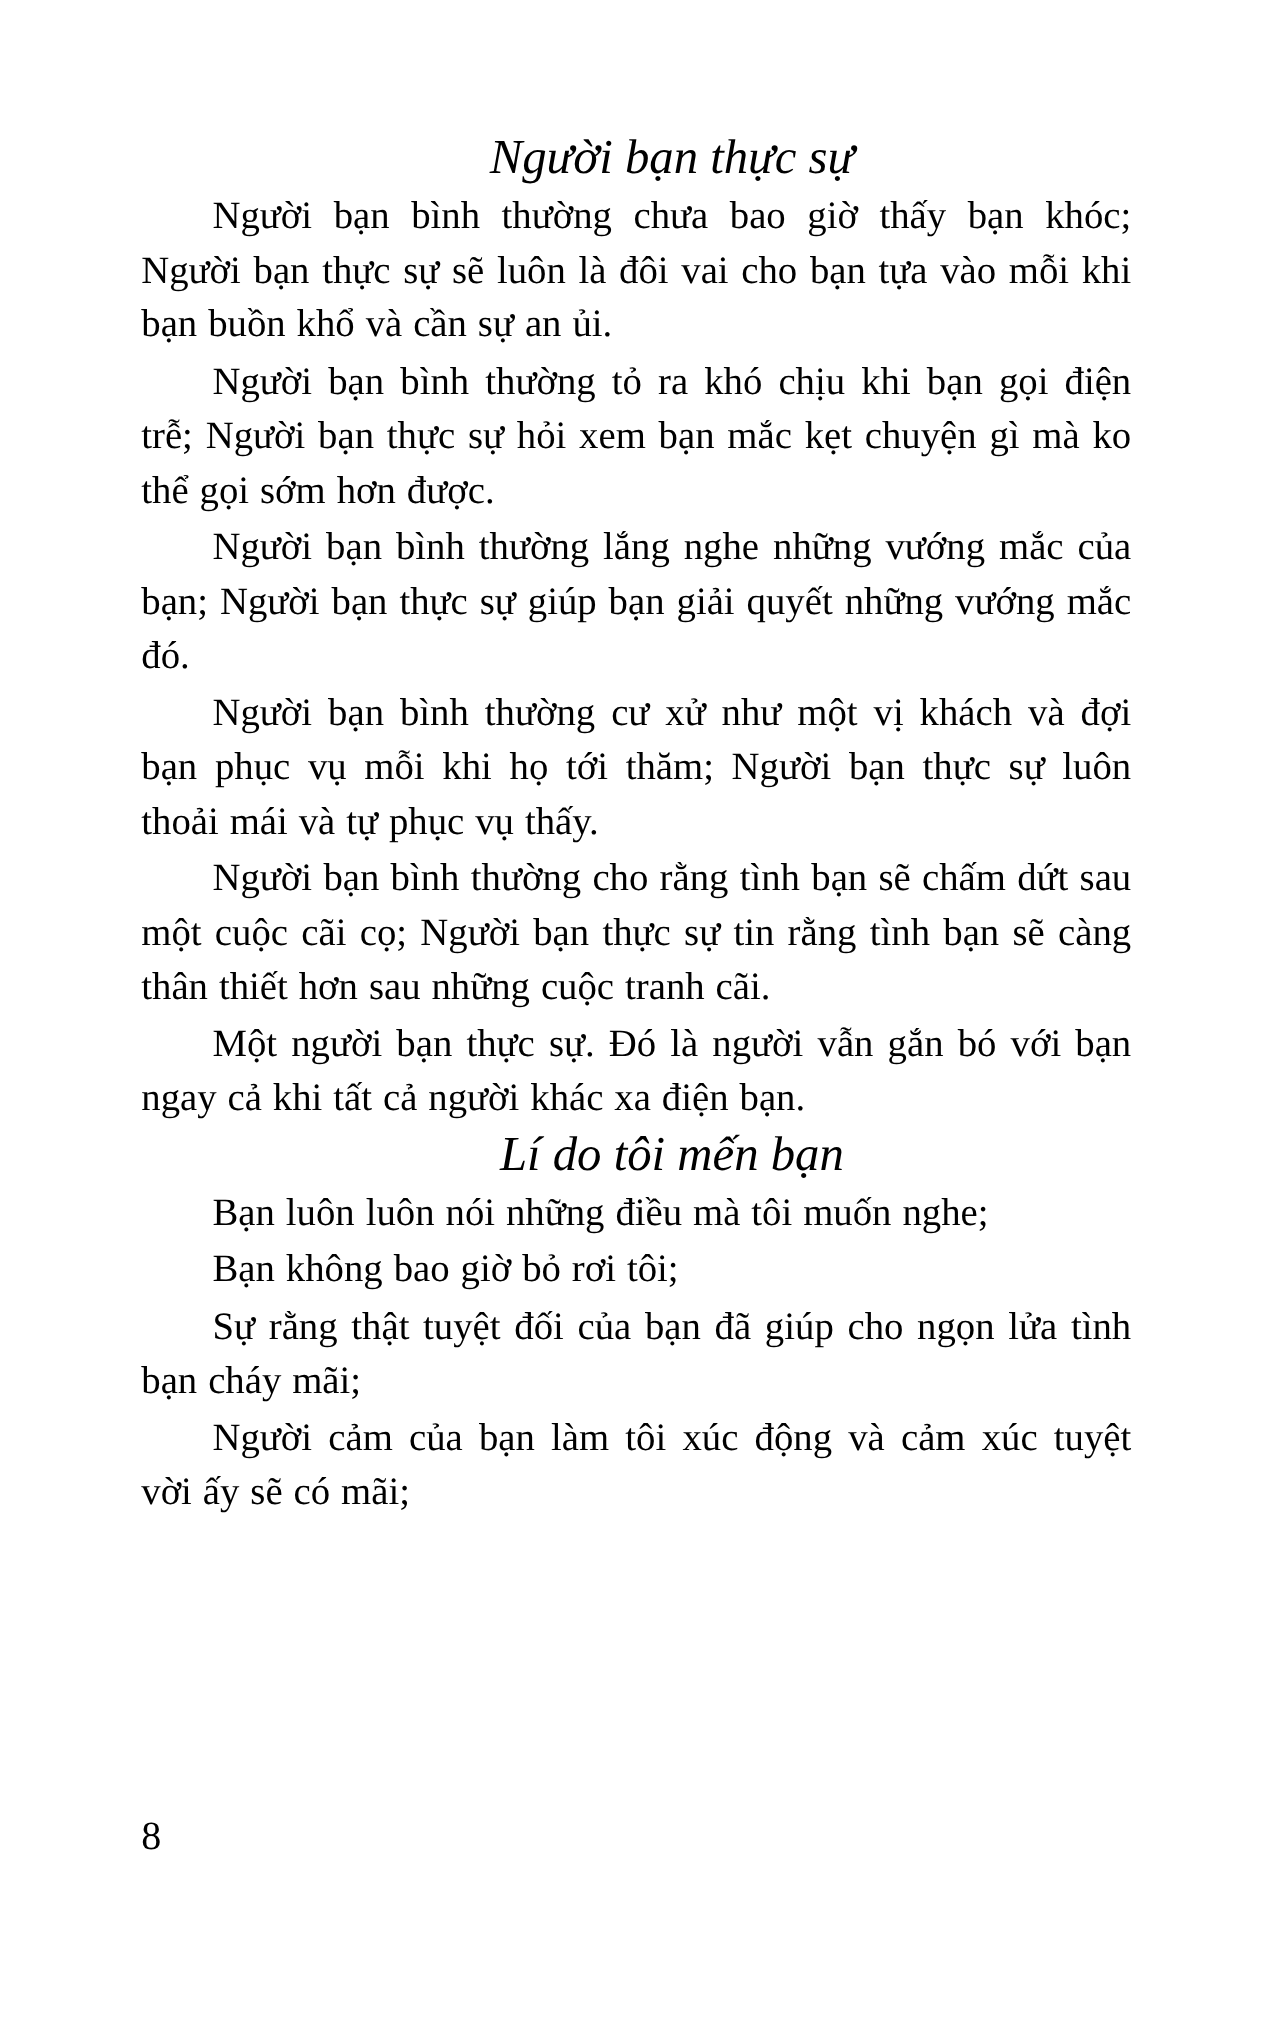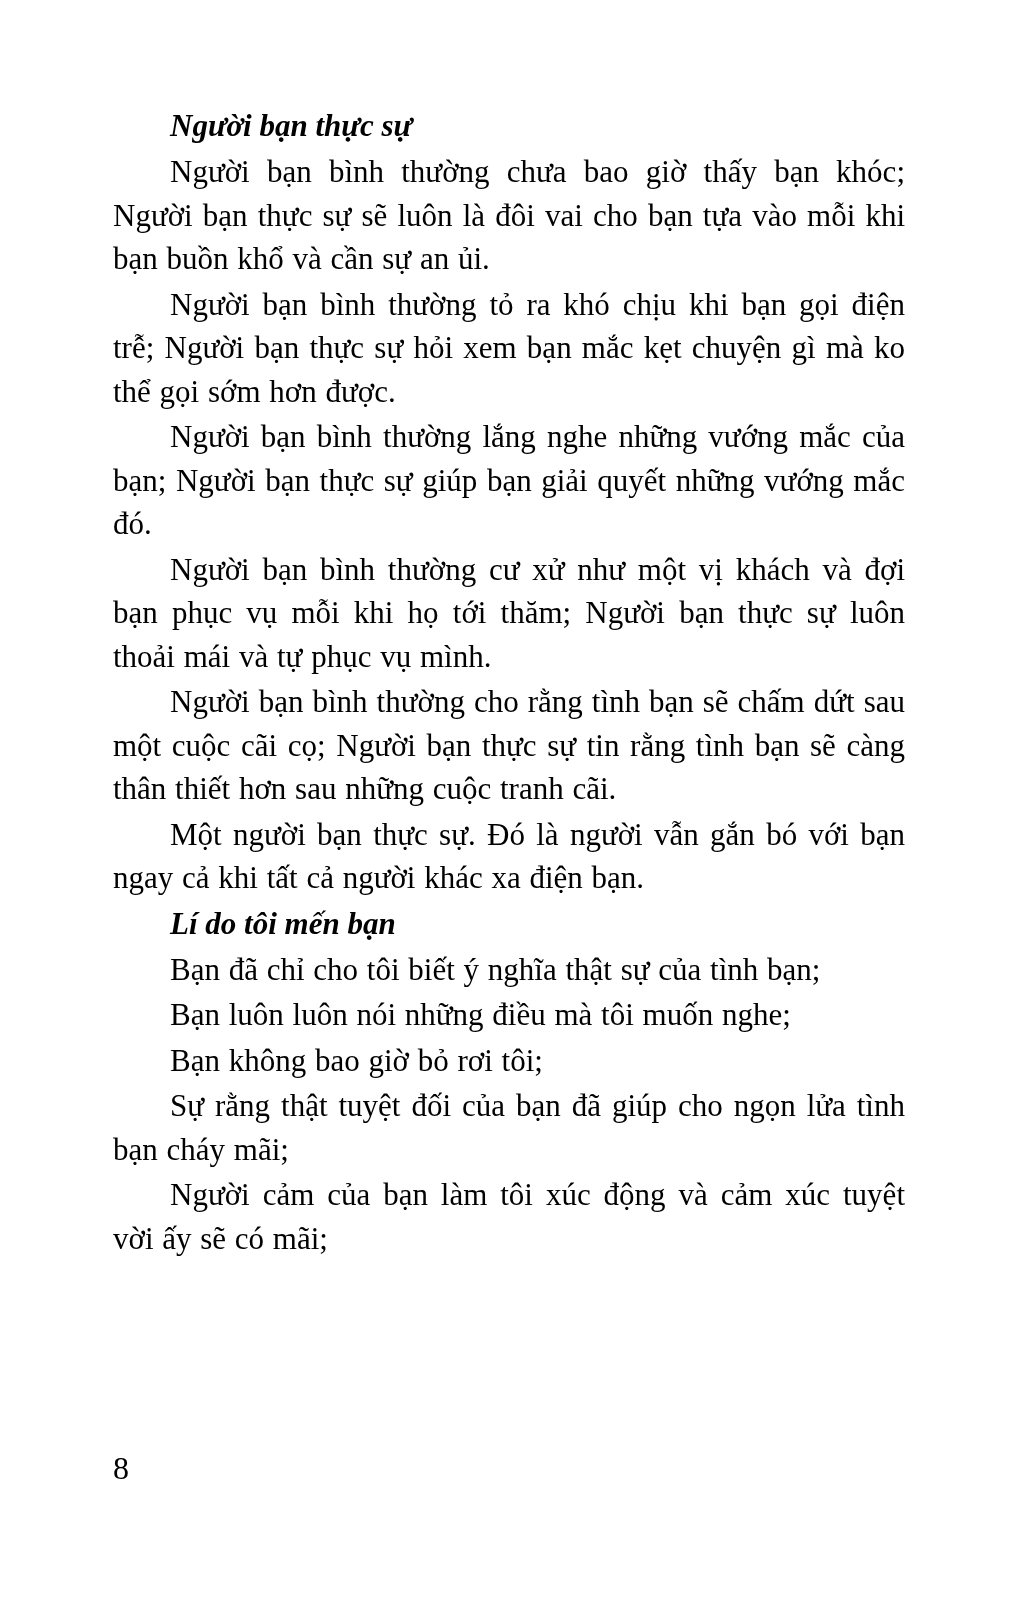--- a/index.html
+++ b/index.html
@@ -15,26 +15,27 @@
     color: #000000;
     overflow: hidden;
   }
   .page-content {
     position: absolute;
     left: 113px;
     top: 104px;
     width: 792px;
   }
   .section-heading {
-    font-size: 31px;
+    font-size: 39px;
     line-height: 44px;
-    font-weight: bold;
+    font-weight: normal;
     font-style: italic;
     margin: 0 0 2px 0;
     text-indent: 57px;
+    text-align: center;
   }
   .section-heading.second {
   }
   .para {
     font-size: 31px;
     line-height: 43.5px;
     text-align: justify;
     text-indent: 57px;
     margin: 0 0 2px 0;
     word-spacing: 1px;
@@ -50,27 +51,26 @@
 </head>
 <body>
 
 <div class="page-content">
 
   <h2 class="section-heading">Người bạn thực sự</h2>
 
   <p class="para">Người bạn bình thường chưa bao giờ thấy bạn khóc; Người bạn thực sự sẽ luôn là đôi vai cho bạn tựa vào mỗi khi bạn buồn khổ và cần sự an ủi.</p>
   <p class="para">Người bạn bình thường tỏ ra khó chịu khi bạn gọi điện trễ; Người bạn thực sự hỏi xem bạn mắc kẹt chuyện gì mà ko thể gọi sớm hơn được.</p>
   <p class="para">Người bạn bình thường lắng nghe những vướng mắc của bạn; Người bạn thực sự giúp bạn giải quyết những vướng mắc đó.</p>
-  <p class="para">Người bạn bình thường cư xử như một vị khách và đợi bạn phục vụ mỗi khi họ tới thăm; Người bạn thực sự luôn thoải mái và tự phục vụ mình.</p>
+  <p class="para">Người bạn bình thường cư xử như một vị khách và đợi bạn phục vụ mỗi khi họ tới thăm; Người bạn thực sự luôn thoải mái và tự phục vụ thấy.</p>
   <p class="para">Người bạn bình thường cho rằng tình bạn sẽ chấm dứt sau một cuộc cãi cọ; Người bạn thực sự tin rằng tình bạn sẽ càng thân thiết hơn sau những cuộc tranh cãi.</p>
   <p class="para">Một người bạn thực sự. Đó là người vẫn gắn bó với bạn ngay cả khi tất cả người khác xa điện bạn.</p>
 
   <h2 class="section-heading second">Lí do tôi mến bạn</h2>
 
-  <p class="para">Bạn đã chỉ cho tôi biết ý nghĩa thật sự của tình bạn;</p>
   <p class="para">Bạn luôn luôn nói những điều mà tôi muốn nghe;</p>
   <p class="para">Bạn không bao giờ bỏ rơi tôi;</p>
   <p class="para">Sự rằng thật tuyệt đối của bạn đã giúp cho ngọn lửa tình bạn cháy mãi;</p>
   <p class="para">Người cảm của bạn làm tôi xúc động và cảm xúc tuyệt vời ấy sẽ có mãi;</p>
 
 </div>
 
 <div class="page-number">8</div>
 
 </body></html>

